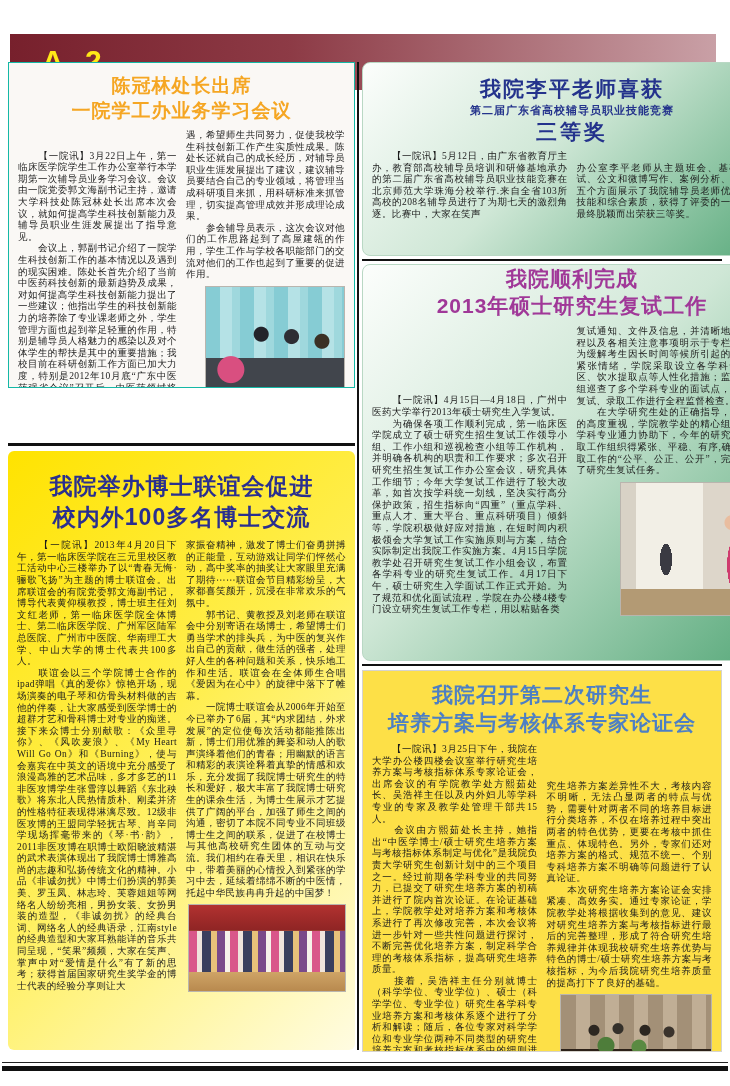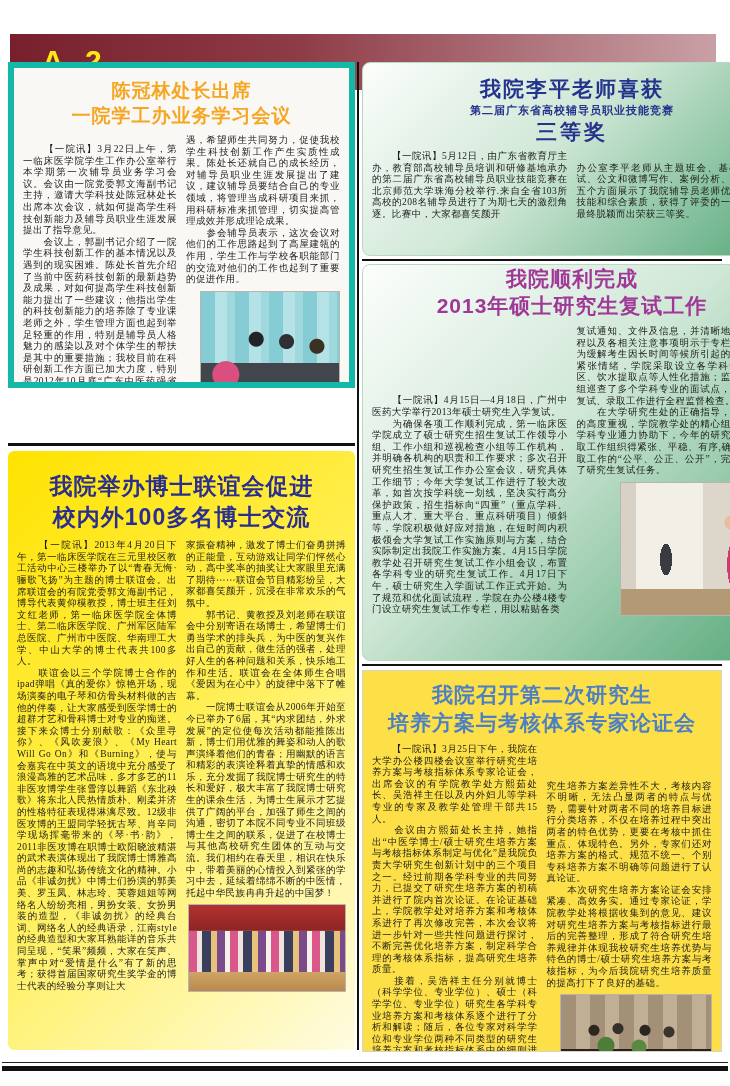--- a/index.html
+++ b/index.html
@@ -17,21 +17,21 @@
   
   .cols{display:flex;gap:9px;padding:7px 9px 0 9px;align-items:flex-end;}
   .ctext{flex:1;font-size:9.5px;line-height:11.6px;letter-spacing:0.4px;
     text-align:justify;white-space:pre-line;color:#1b1b1b;}
   .colstack{flex:1;display:flex;flex-direction:column;}
   .photo{border:1px solid #b9b5ae;box-sizing:border-box;margin-top:5px;align-self:flex-end;}
   h2,h3{margin:0;font-family:"Liberation Sans",sans-serif;font-weight:bold;text-align:center;}
 
   
   .art1{position:absolute;left:0;top:0;width:347px;height:326px;background:#faf8f5;
-    border:6px solid #14b8a6;box-sizing:border-box;overflow:hidden;}
+    border:1px solid #14b8a6;box-sizing:border-box;overflow:hidden;}
   .art1 h2{padding-top:10px;color:#f5a623;font-size:19px;line-height:25px;letter-spacing:1px;}
   .hr-left{position:absolute;left:0;top:381px;width:347px;height:3px;background:#111;}
 
   
   .art-yellow{position:absolute;left:0;top:389px;width:347px;height:599px;border-radius:6px;
     background:linear-gradient(135deg,#ffe300 0%,#ffee4d 45%,#fffce2 100%);overflow:hidden;}
   .art-yellow h2{padding-top:20px;color:#2a2f8f;font-size:23px;line-height:31px;letter-spacing:1px;}
 
   
   .gbox{position:absolute;left:354px;width:420px;border-radius:8px;box-sizing:border-box;
@@ -137,21 +137,21 @@
       </div>
     </div>
 
     <div class="gbox art-green1">
       <h2>
         <span class="t1" style="display:block">我院李平老师喜获</span>
         <span class="t2" style="display:block">第二届广东省高校辅导员职业技能竞赛</span>
         <span class="t3" style="display:block">三等奖</span>
       </h2>
       <div class="cols">
-        <div class="ctext">　　【一院讯】5月12日，由广东省教育厅主办，教育部高校辅导员培训和研修基地承办的第二届广东省高校辅导员职业技能竞赛在北京师范大学珠海分校举行.来自全省103所高校的208名辅导员进行了为期七天的激烈角逐。比赛中，大家都喜笑颜开</div>
+        <div class="ctext">　　【一院讯】5月12日，由广东省教育厅主办，教育部高校辅导员培训和研修基地承办的第二届广东省高校辅导员职业技能竞赛在北京师范大学珠海分校举行.来自全省103所高校的208名辅导员进行了为期七天的激烈角逐。比赛中，大家在笑声</div>
         <div class="ctext">办公室李平老师从主题班会、基础知识测试、公文和微博写作、案例分析、谈心谈话五个方面展示了我院辅导员老师优秀的职业技能和综合素质，获得了评委的一致好评，最终脱颖而出荣获三等奖。</div>
       </div>
     </div>
 
     <div class="hr-r1"></div>
 
     <div class="gbox art-green2">
       <h2>
         <span style="display:block">我院顺利完成</span>
         <span style="display:block">2013年硕士研究生复试工作</span>

